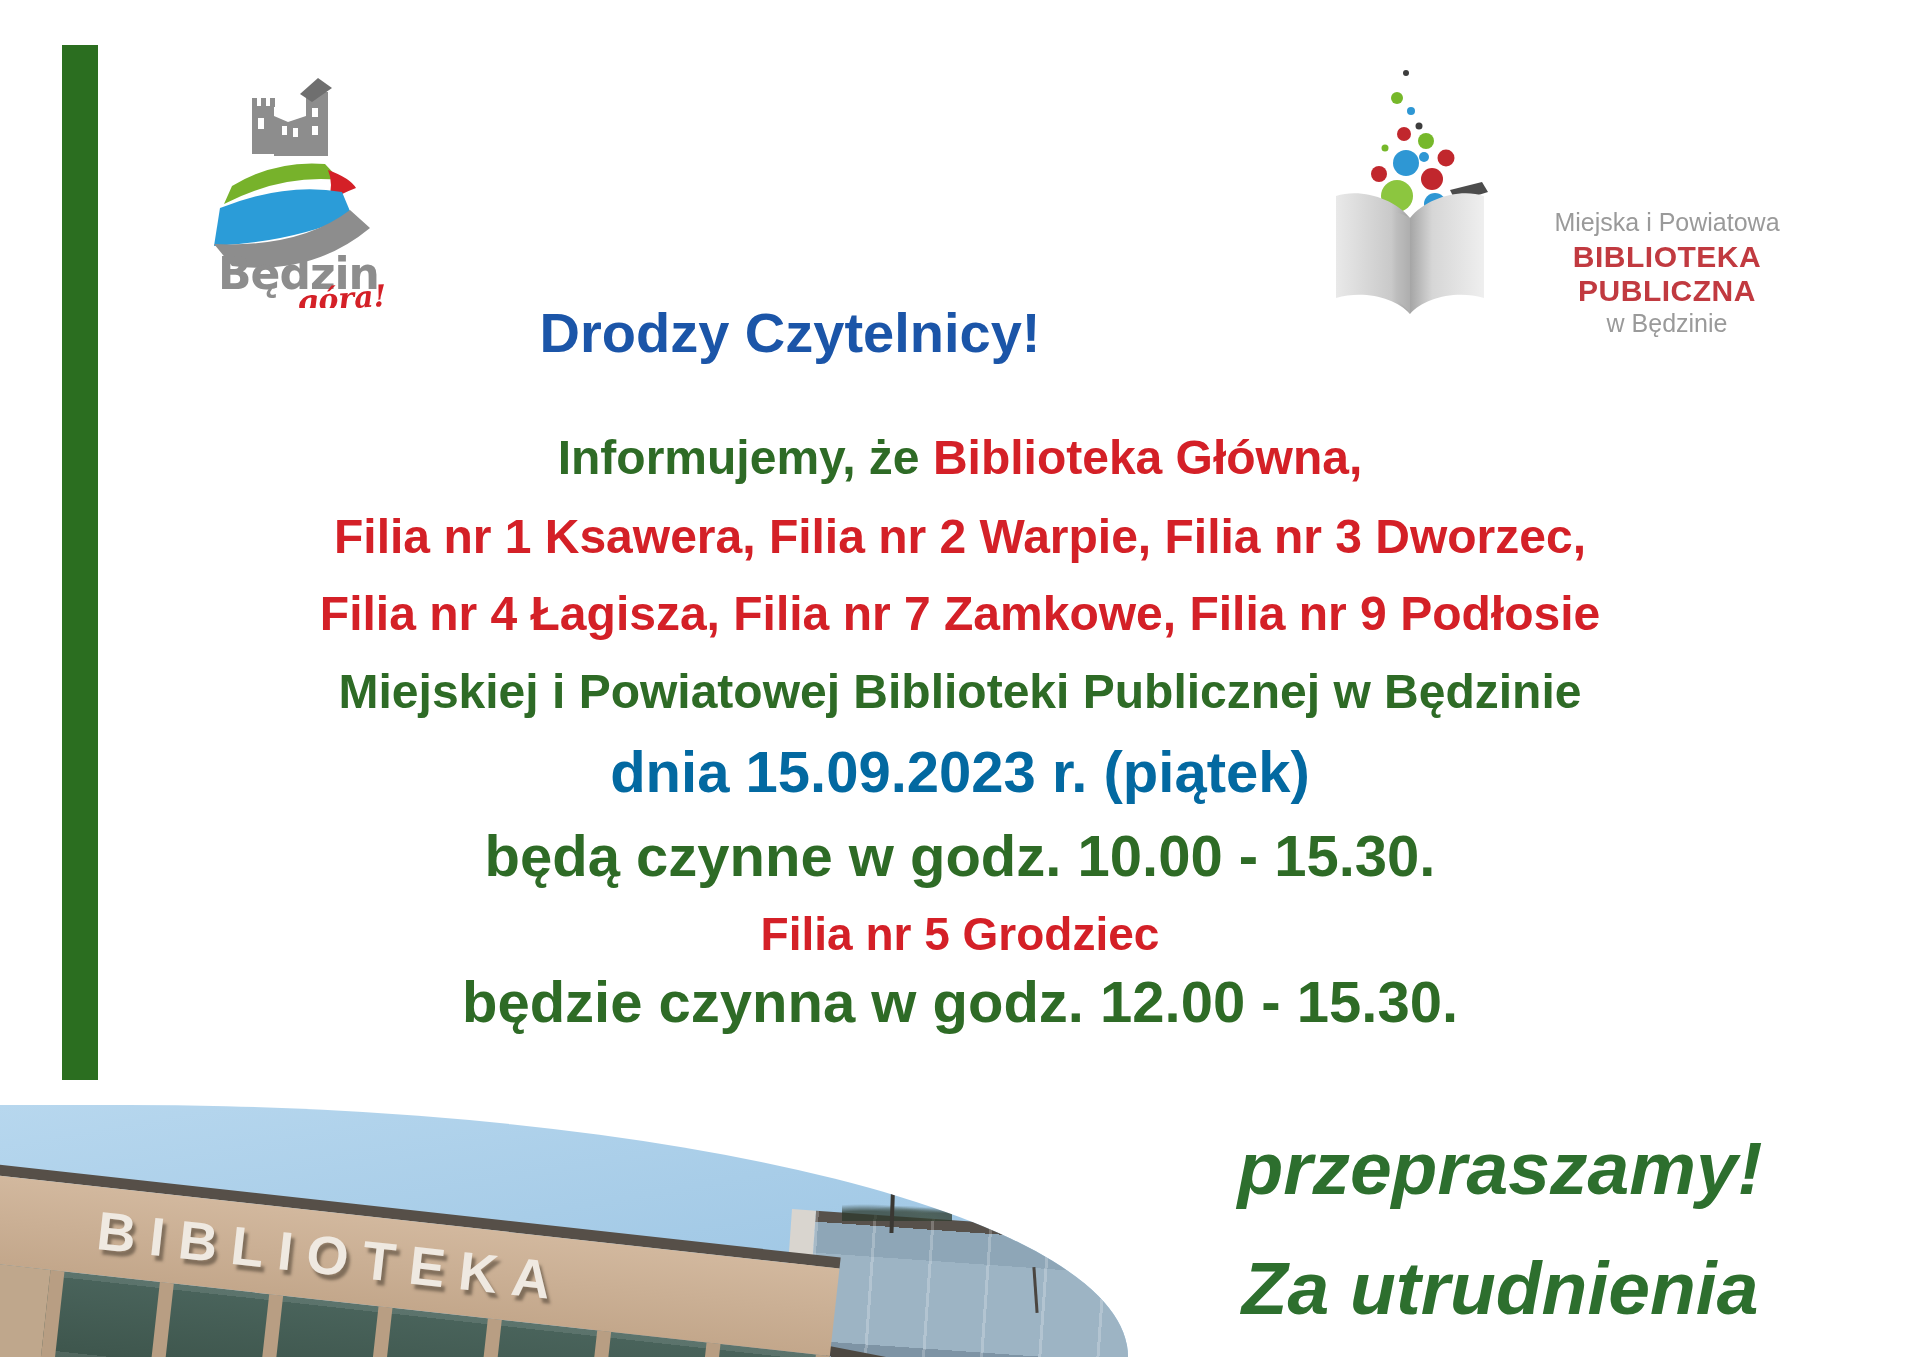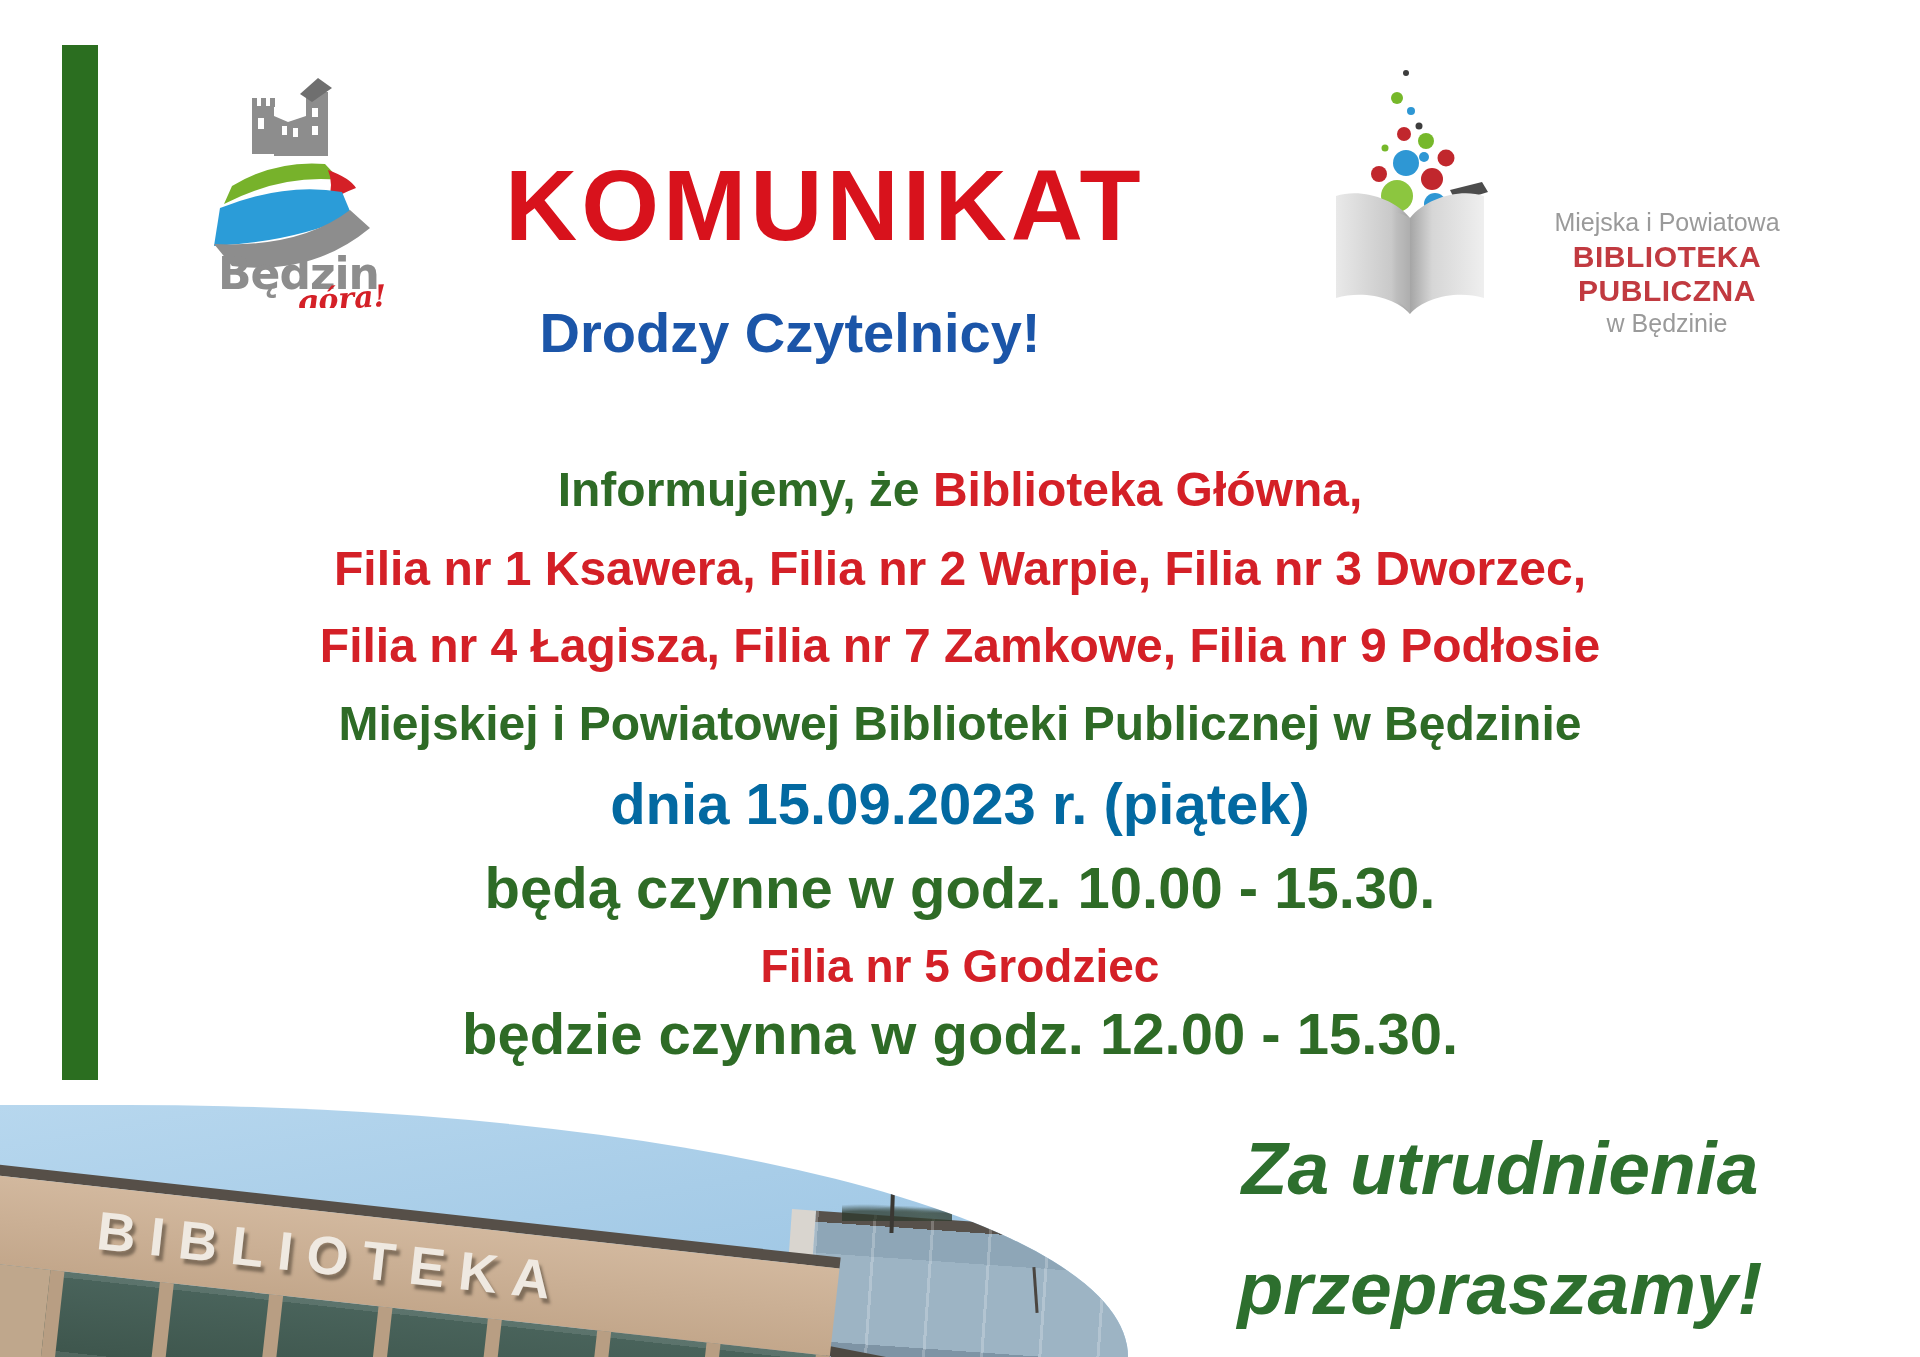--- a/index.html
+++ b/index.html
@@ -34,21 +34,21 @@
   .lib-logo-text{position:absolute;left:1492px;top:208px;width:350px;text-align:center;line-height:1.12;}
   .lib-line1,.lib-line3{font-size:25px;color:var(--library-gray);font-weight:400;}
   .lib-line2{font-size:30px;font-weight:700;color:var(--library-red);margin:4px 0 2px 0;letter-spacing:0.5px;}
 
   
   .announcement{position:absolute;left:60px;top:430px;width:1800px;text-align:center;font-weight:700;}
   .announcement .line{line-height:1.15;white-space:nowrap;}
   .announcement .md{font-size:48px;margin-bottom:22px;}
   .announcement .lg{font-size:58px;margin-bottom:18px;}
   .announcement .sm{font-size:46px;margin-bottom:8px;}
-  .announcement .line:nth-child(1){margin-bottom:24px;margin-top:32px;}
+  .announcement .line:nth-child(1){margin-bottom:24px;}
   .announcement .line:nth-child(4){margin-bottom:20px;}
   .announcement .line:nth-child(6){}
 
   
   .apology{position:absolute;left:1140px;top:1108px;width:720px;text-align:center;
            font-size:75px;font-weight:700;font-style:italic;color:var(--apology-green);line-height:1.6;}
 
   
   .photo{position:absolute;left:0;top:1105px;width:1128px;height:252px;overflow:hidden;
          border-top-right-radius:1000px 252px;
@@ -116,21 +116,20 @@
       <path class="bz-green" d="M32,110 Q75,84 125,88 L140,104 Q82,98 24,128 Z"></path>
       <path class="bz-red" d="M128,94 Q150,102 156,112 Q140,118 128,126 Q134,108 128,94 Z"></path>
       <path class="bz-blue" d="M20,132 Q85,106 142,116 L152,140 Q92,166 14,170 Z"></path>
       <path class="bz-gray" d="M14,168 Q100,172 150,134 L170,152 Q112,200 32,190 Z"></path>
 
       <text class="bz-name" x="18" y="213">Będzin</text>
       <text class="bz-tag" x="98" y="236" transform="rotate(-4 98 236)">góra!</text>
     </svg>
   </div>
 
-  <div class="title">KOMUNIKAT</div>
   <div class="greeting">Drodzy Czytelnicy!</div>
 
   <div class="lib-logo-book">
     <svg viewBox="0 0 175 285">
       <defs>
         <linearGradient id="pgL" x1="0" y1="0" x2="1" y2="0">
           <stop offset="0" stop-color="#e9e9e9"></stop>
             <stop offset="0.75" stop-color="#c9c9c9"></stop>
             <stop offset="1" stop-color="#9f9f9f"></stop>
         </linearGradient>
@@ -177,22 +176,22 @@
       <div class="line md"><span style="color: rgb(212, 32, 39);">Filia nr 1 Ksawera, Filia nr 2 Warpie, Filia nr 3 Dworzec,</span></div>
       <div class="line md"><span style="color: rgb(212, 32, 39);">Filia nr 4 Łagisza, Filia nr 7 Zamkowe, Filia nr 9 Podłosie</span></div>
       <div class="line md"><span style="color: rgb(46, 107, 38);">Miejskiej i Powiatowej Biblioteki Publicznej w Będzinie</span></div>
       <div class="line lg"><span style="color: #0369a1;">dnia 15.09.2023 r. (piątek)</span></div>
       <div class="line lg"><span style="color: rgb(46, 107, 38);">będą czynne w godz. 10.00 - 15.30.</span></div>
       <div class="line sm"><span style="color: rgb(212, 32, 39);">Filia nr 5 Grodziec</span></div>
       <div class="line lg"><span style="color: rgb(46, 107, 38); margin-top: 12px;">będzie czynna w godz. 12.00 - 15.30.</span></div>
     </div>
 
   <div class="apology">
+    <div>przepraszamy!</div>
     <div>Za utrudnienia</div>
-    <div>przepraszamy!</div>
   </div>
 
   <div class="photo">
     <div class="b-right"></div>
     <div class="b-wing"></div>
     <div class="b-main">
       <div class="b-roofline"></div>
       <div class="b-fascia">
         <div class="b-sign">BIBLIOTEKA</div>
       </div>

